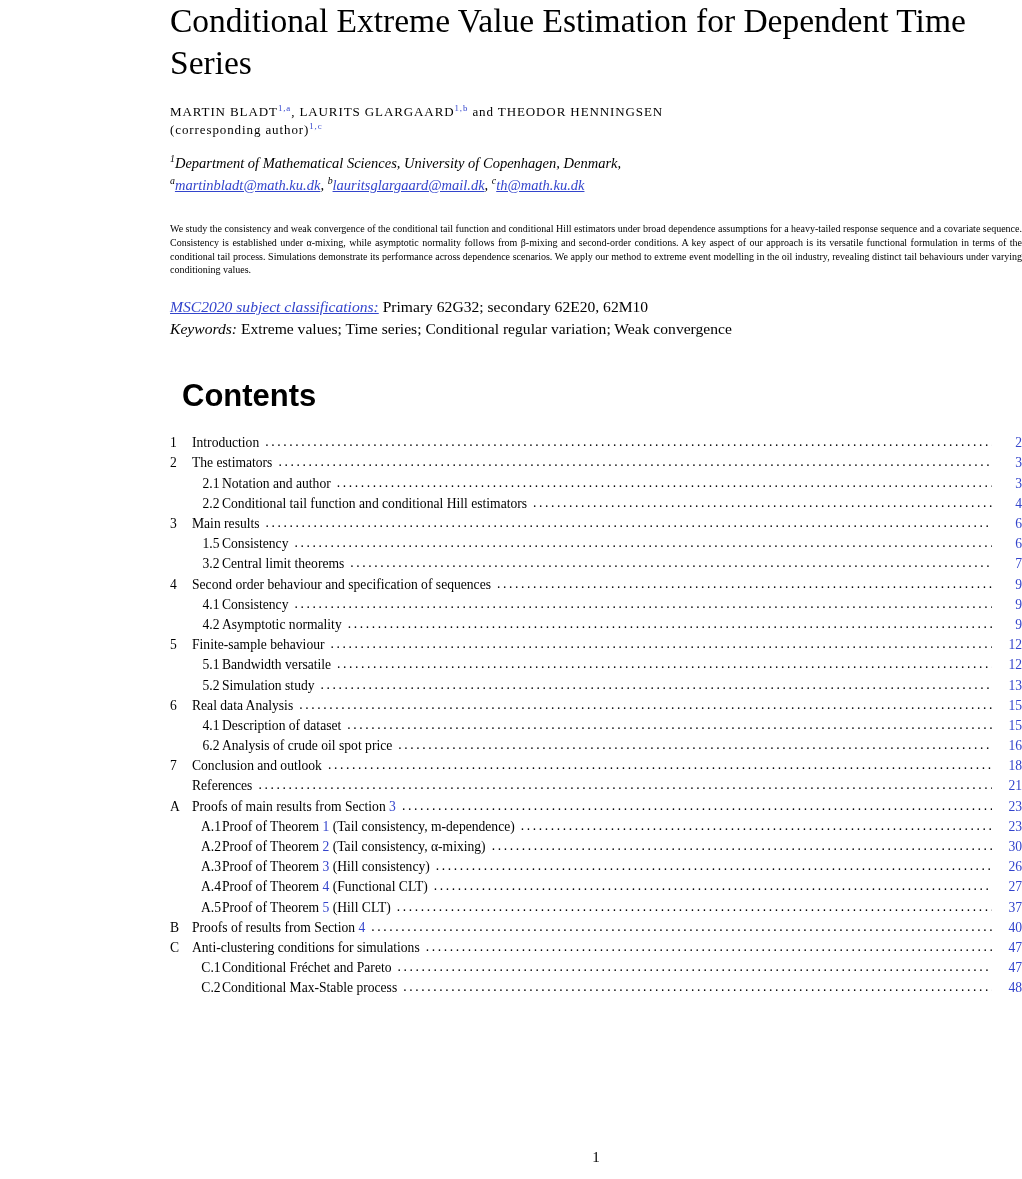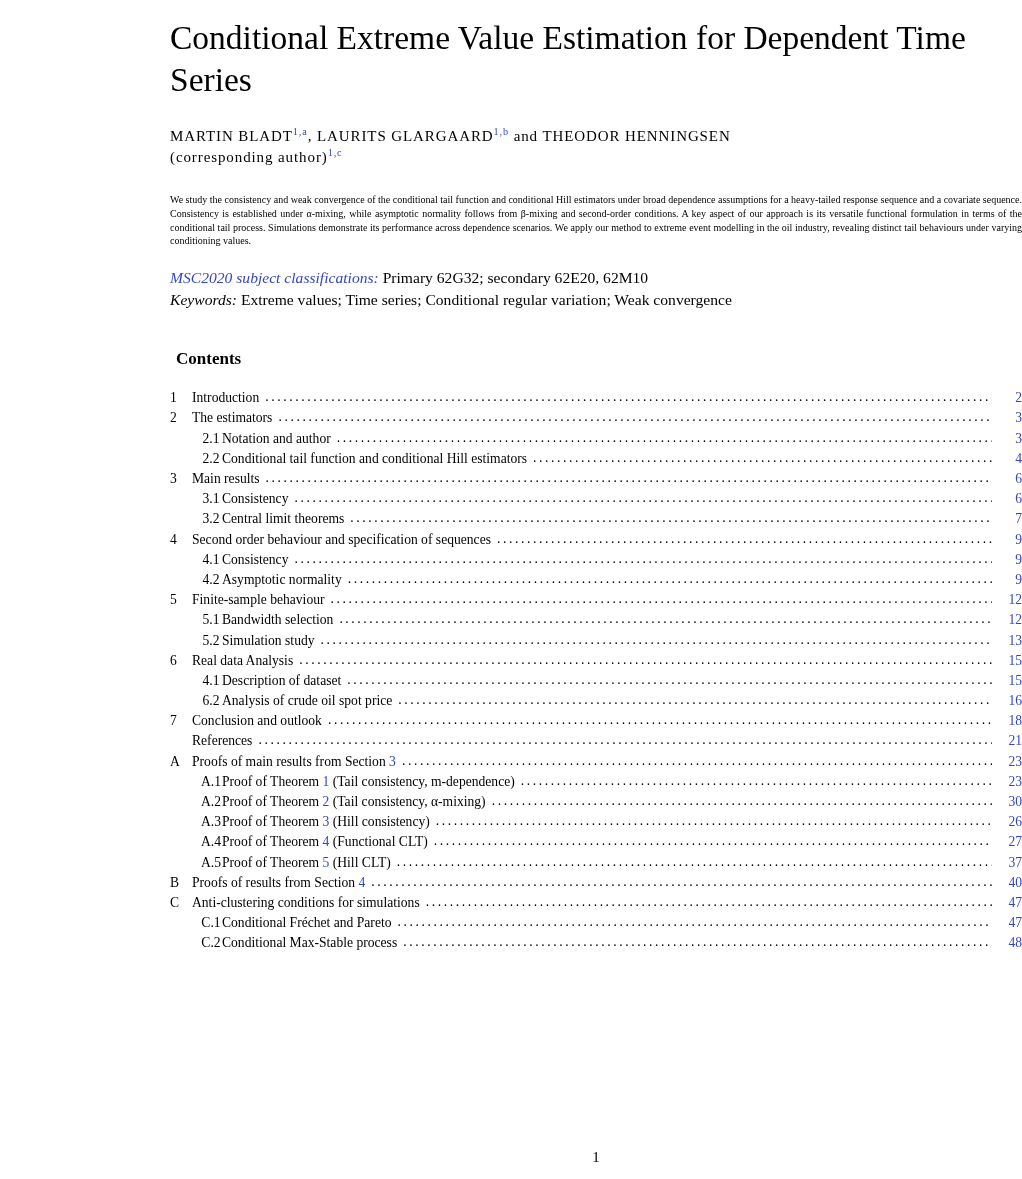--- a/index.html
+++ b/index.html
@@ -25,26 +25,26 @@
     top: 0;
     width: 852px;
     height: 1179px;
   }
   h1.title {
     font-family: "Liberation Serif", serif;
     font-weight: normal;
     font-size: 33.5px;
     line-height: 1.24;
     margin: 0;
-    padding-top: 17px;
+    padding-top: 0;
     letter-spacing: 0px;
   }
   .authors {
-    margin-top: 26px;
-    font-size: 15px;
+    margin-top: 20px;
+    font-size: 13px;
     line-height: 1.38;
     letter-spacing: 0.9px;
     font-family: "Liberation Serif", serif;
   }
   sup { font-size: 0.68em; vertical-align: super; line-height: 0; }
   .blue { color: #3344cc; }
   .affil {
     margin-top: 14px;
     font-size: 14.5px;
     line-height: 1.5;
@@ -59,27 +59,27 @@
     margin-top: 26px;
     font-size: 10px;
     line-height: 1.365;
     text-align: justify;
   }
   .msc {
     margin-top: 19px;
     font-size: 15.6px;
     line-height: 1.42;
   }
-  .msc .msclink { color: #3344cc; font-style: italic; }
+  .msc .msclink { color: #3344cc; font-style: italic; text-decoration: underline; }
   .msc .kw-label { font-style: italic; }
   h2.contents-head {
-    font-family: Liberation Serif, serif;
+    font-family: Liberation Sans, sans-serif;
     font-weight: bold;
-    font-size: 17px;
-    margin: 38px 0 0 6px;
+    font-size: 31px;
+    margin: 38px 0 0 12px;
   }
   .toc {
     margin-top: 22px;
     font-size: 13.6px;
     line-height: 1.0;
   }
   .toc-row {
     display: flex;
     align-items: baseline;
     white-space: nowrap;
@@ -131,20 +131,24 @@
 
 <div class="page">
 
   <h1 class="title">Conditional Extreme Value Estimation for Dependent Time Series</h1>
 
   <div class="authors">
     <span>MARTIN BLADT</span><sup class="blue">1,a</sup><span>, </span><span>LAURITS GLARGAARD</span><sup class="blue">1,b</sup><span> and </span><span>THEODOR HENNINGSEN</span><br>
     <span>(corresponding author)</span><sup class="blue">1,c</sup>
   </div>
 
+  <div class="affil">
+    <sup>1</sup><span>Department of Mathematical Sciences, University of Copenhagen, Denmark,</span><br>
+    <sup>a</sup><span class="mail">martinbladt@math.ku.dk</span>, <sup>b</sup><span class="mail">lauritsglargaard@mail.dk</span>, <sup>c</sup><span class="mail">th@math.ku.dk</span>
+  </div>
 
   <div class="abstract">We study the consistency and weak convergence of the conditional tail function and conditional Hill estimators under broad dependence assumptions for a heavy-tailed response sequence and a covariate sequence. Consistency is established under α-mixing, while asymptotic normality follows from β-mixing and second-order conditions. A key aspect of our approach is its versatile functional formulation in terms of the conditional tail process. Simulations demonstrate its performance across dependence scenarios. We apply our method to extreme event modelling in the oil industry, revealing distinct tail behaviours under varying conditioning values.</div>
 
   <div class="msc">
     <span class="msclink">MSC2020 subject classifications:</span><span> Primary 62G32; secondary 62E20, 62M10</span><br>
     <span class="kw-label">Keywords:</span><span> Extreme values; Time series; Conditional regular variation; Weak convergence</span>
   </div>
 
   <h2 class="contents-head">Contents</h2>
 
@@ -173,21 +177,21 @@
         <span class="dots">............................................................................................................................................................................................................................................................................................................</span>
         <span class="pg ref">4</span>
       </div>
       <div class="toc-row">
         <span class="num">3</span>
         <span class="label">Main results</span>
         <span class="dots">............................................................................................................................................................................................................................................................................................................</span>
         <span class="pg ref">6</span>
       </div>
       <div class="toc-row sub">
-        <span class="num">3.1</span>
+        <span class="num">1.5</span>
         <span class="label">Consistency</span>
         <span class="dots">............................................................................................................................................................................................................................................................................................................</span>
         <span class="pg ref">6</span>
       </div>
       <div class="toc-row sub">
         <span class="num">3.2</span>
         <span class="label">Central limit theorems</span>
         <span class="dots">............................................................................................................................................................................................................................................................................................................</span>
         <span class="pg ref">7</span>
       </div>
@@ -210,21 +214,21 @@
         <span class="pg ref">9</span>
       </div>
       <div class="toc-row">
         <span class="num">5</span>
         <span class="label">Finite-sample behaviour</span>
         <span class="dots">............................................................................................................................................................................................................................................................................................................</span>
         <span class="pg ref">12</span>
       </div>
       <div class="toc-row sub">
         <span class="num">5.1</span>
-        <span class="label">Bandwidth selection</span>
+        <span class="label">Bandwidth versatile</span>
         <span class="dots">............................................................................................................................................................................................................................................................................................................</span>
         <span class="pg ref">12</span>
       </div>
       <div class="toc-row sub">
         <span class="num">5.2</span>
         <span class="label">Simulation study</span>
         <span class="dots">............................................................................................................................................................................................................................................................................................................</span>
         <span class="pg ref">13</span>
       </div>
       <div class="toc-row">

